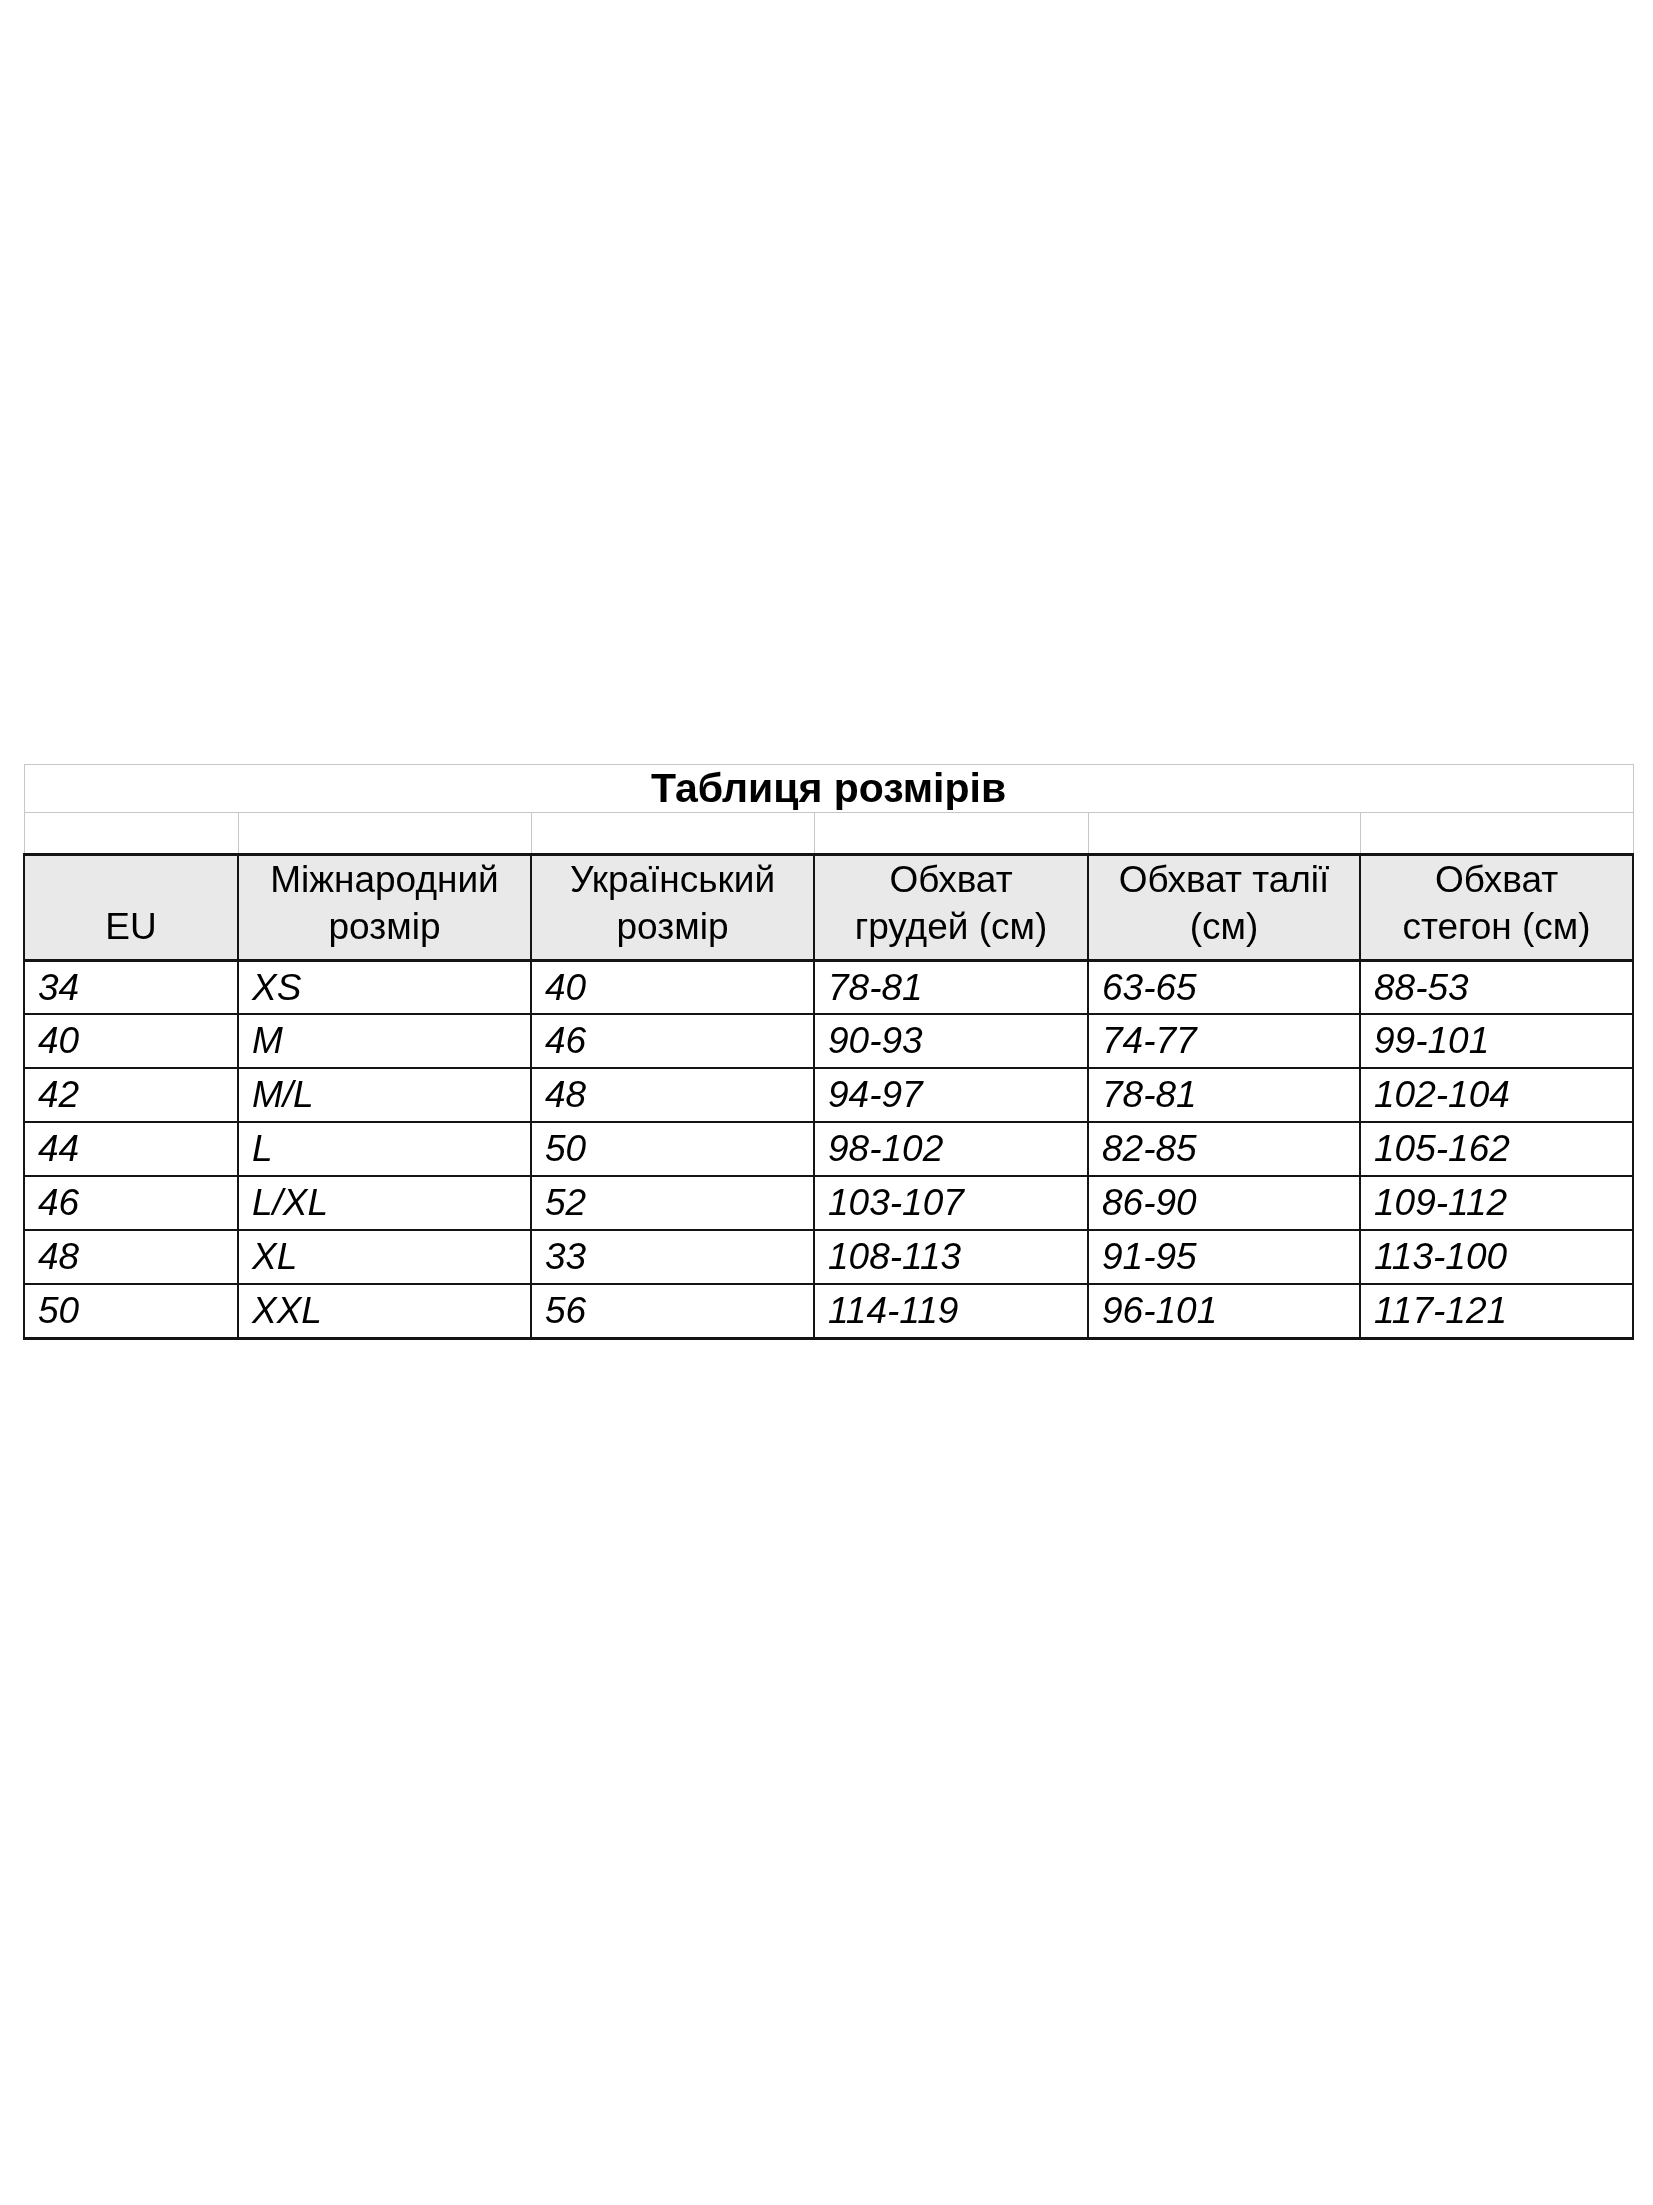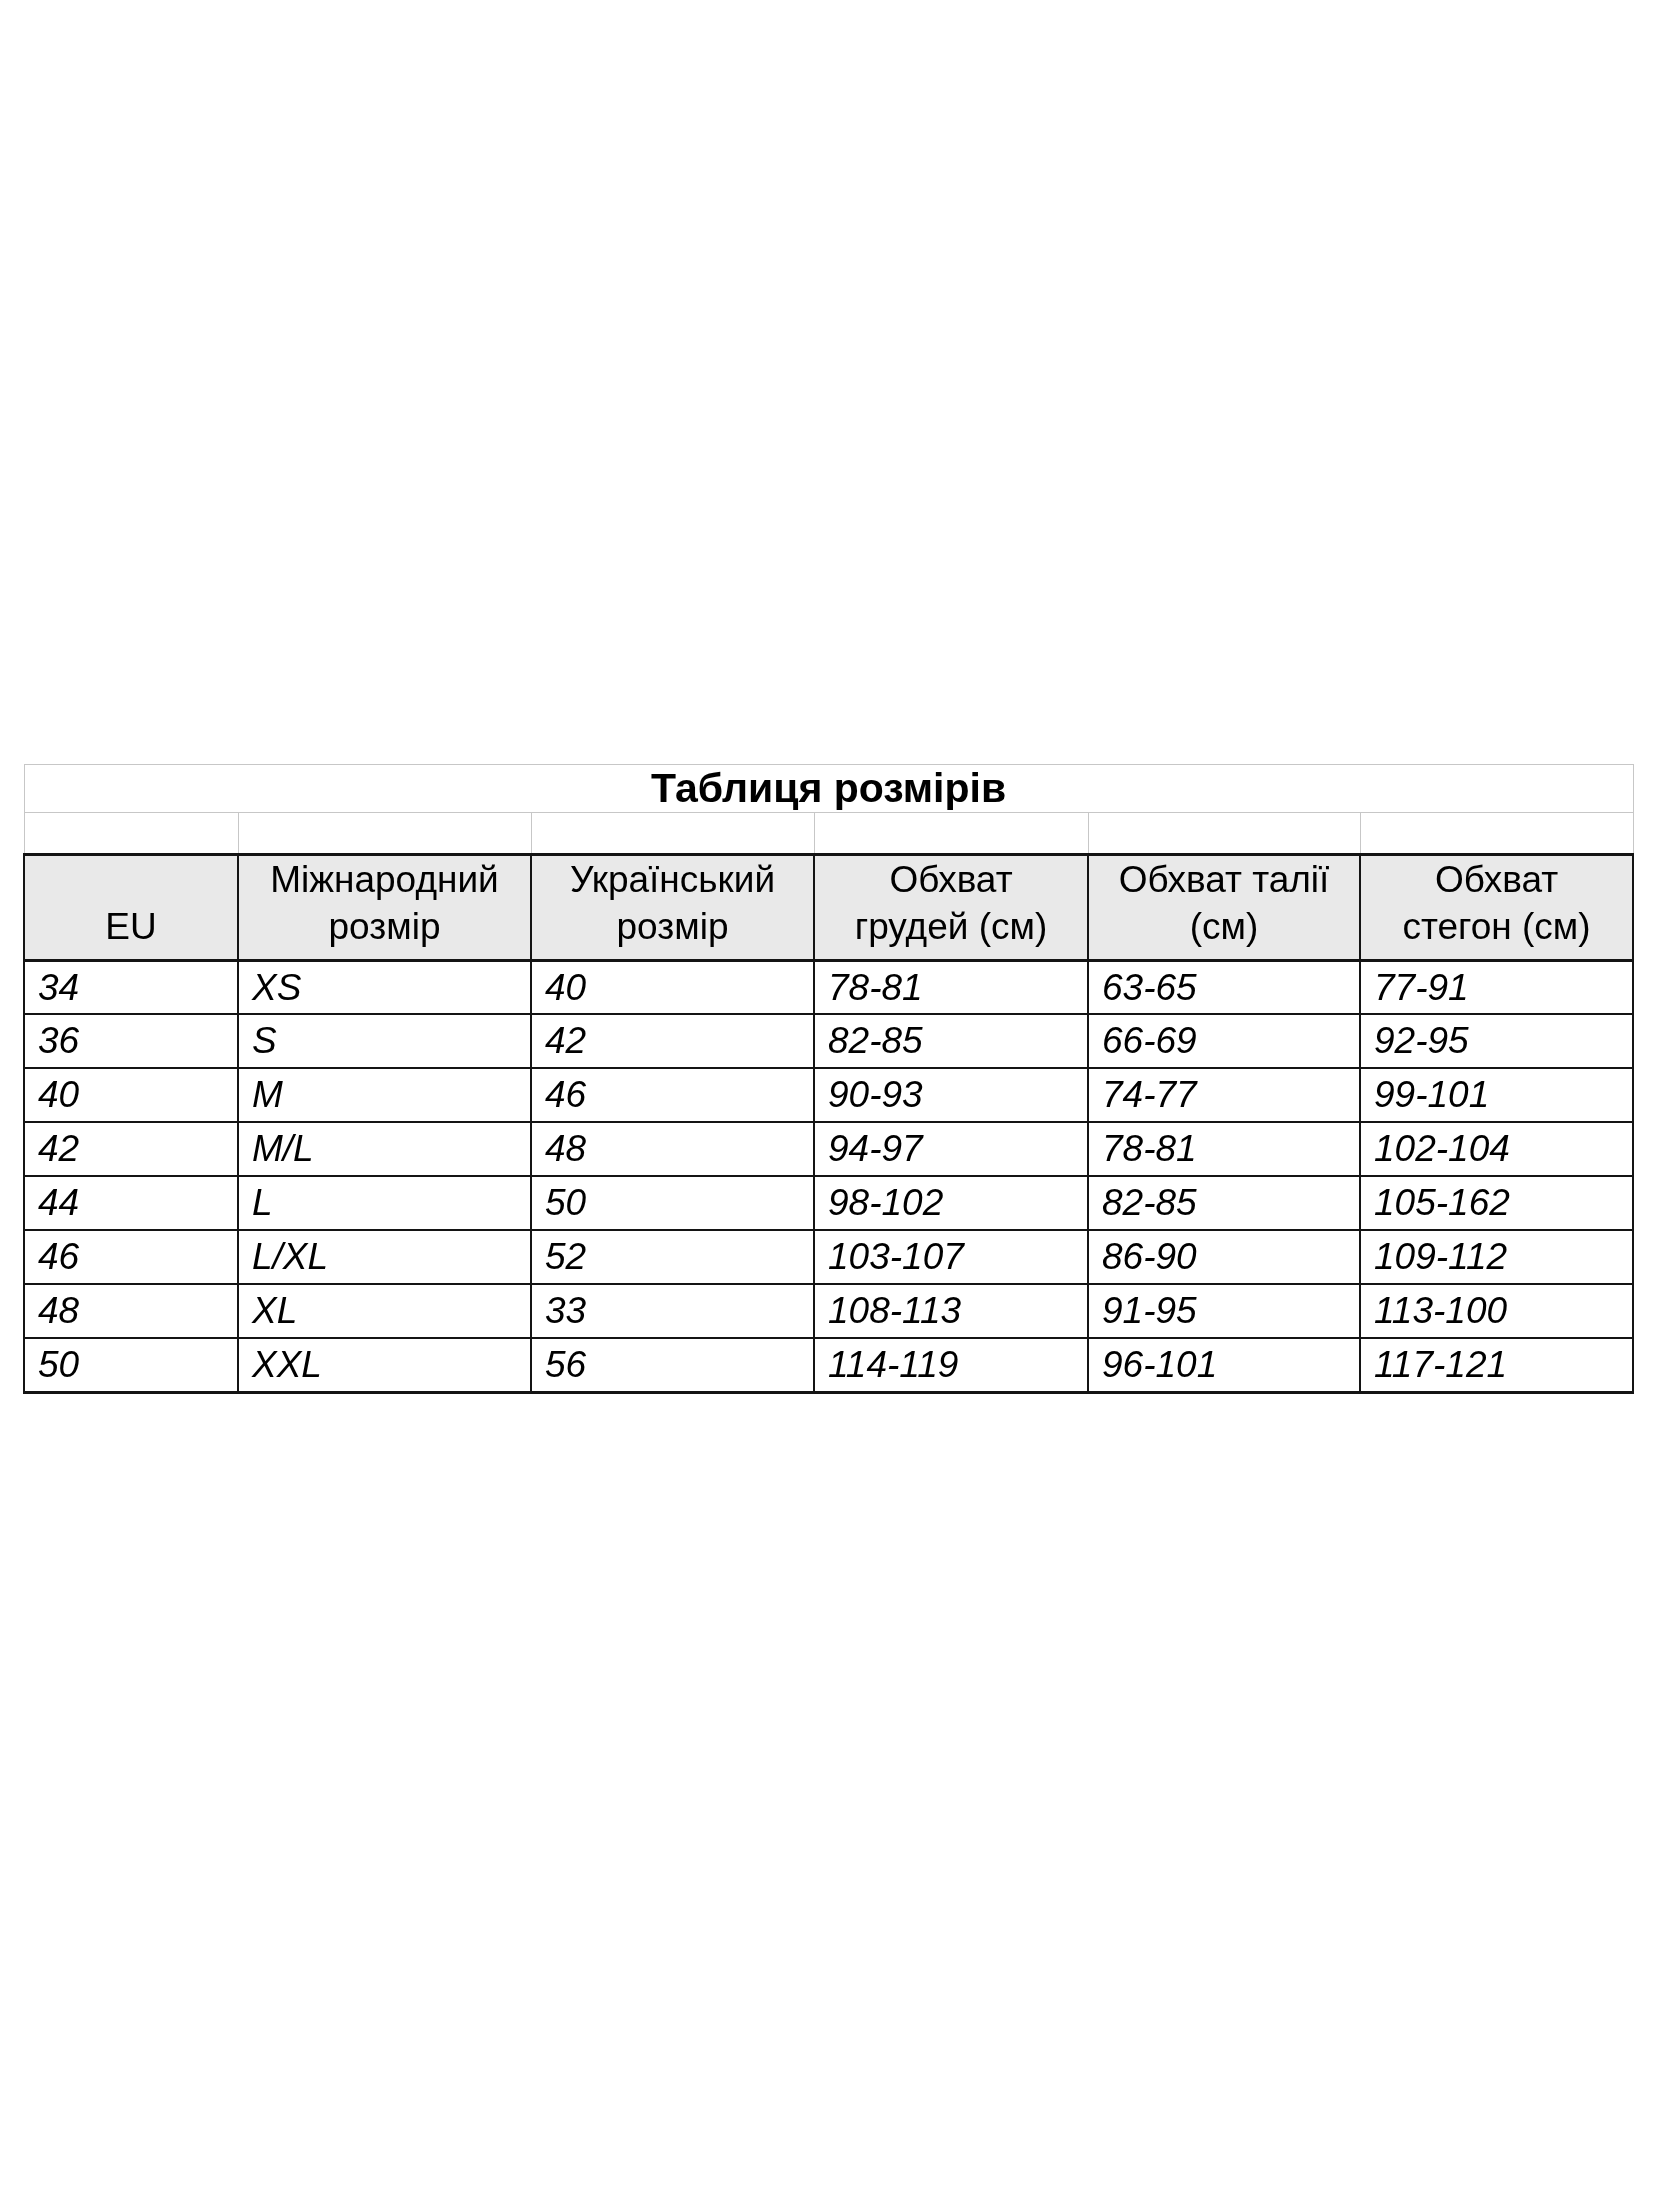--- a/index.html
+++ b/index.html
@@ -111,29 +111,21 @@
 стегон (см)</th>
         </tr>
     </thead>
     <tbody id="body-rows">
         <tr>
           <td>34</td>
           <td>XS</td>
           <td>40</td>
           <td>78-81</td>
           <td>63-65</td>
-          <td>77-91</td>
-        </tr>
-        <tr>
-          <td>36</td>
-          <td>S</td>
-          <td>42</td>
-          <td>82-85</td>
-          <td>66-69</td>
-          <td>92-95</td>
+          <td>88-53</td>
         </tr>
         <tr>
           <td>40</td>
           <td>M</td>
           <td>46</td>
           <td>90-93</td>
           <td>74-77</td>
           <td>99-101</td>
         </tr>
         <tr>

